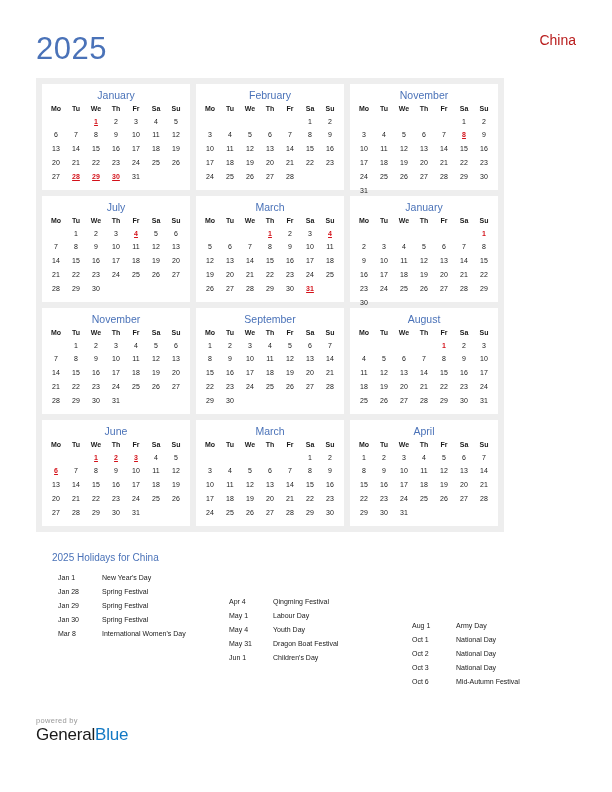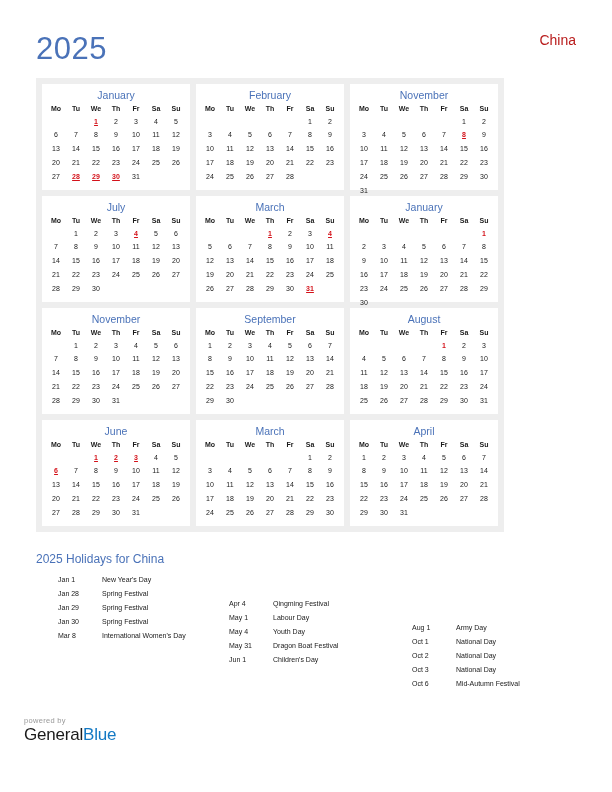--- a/index.html
+++ b/index.html
@@ -104,24 +104,25 @@
   }
 
   
   .holidays-section {
     position: absolute;
     left: 36px;
     top: 552px;
     width: 540px;
   }
   .holidays-heading {
-    font-size: 12px;
+    font-size: 10px;
     color: #4a72b8;
     margin-bottom: 10px;
     line-height: 1.2;
+    margin-left: 16px;
   }
   .holidays-columns {
     display: flex;
     width: 100%;
   }
   .holiday-col {
     display: flex;
     flex-direction: column;
   }
   .holiday-col-1 { width: 185px; padding-left: 22px; box-sizing: border-box; }
@@ -138,21 +139,21 @@
     width: 44px;
     flex: 0 0 44px;
   }
   .holiday-name {
     flex: 1;
   }
 
   
   .footer {
     position: absolute;
-    left: 24px;
+    left: 36px;
     top: 716px;
   }
   .powered-by {
     font-size: 7.5px;
     color: #999999;
     line-height: 1.2;
     margin-bottom: 1px;
     letter-spacing: 0.3px;
   }
   .logo {

